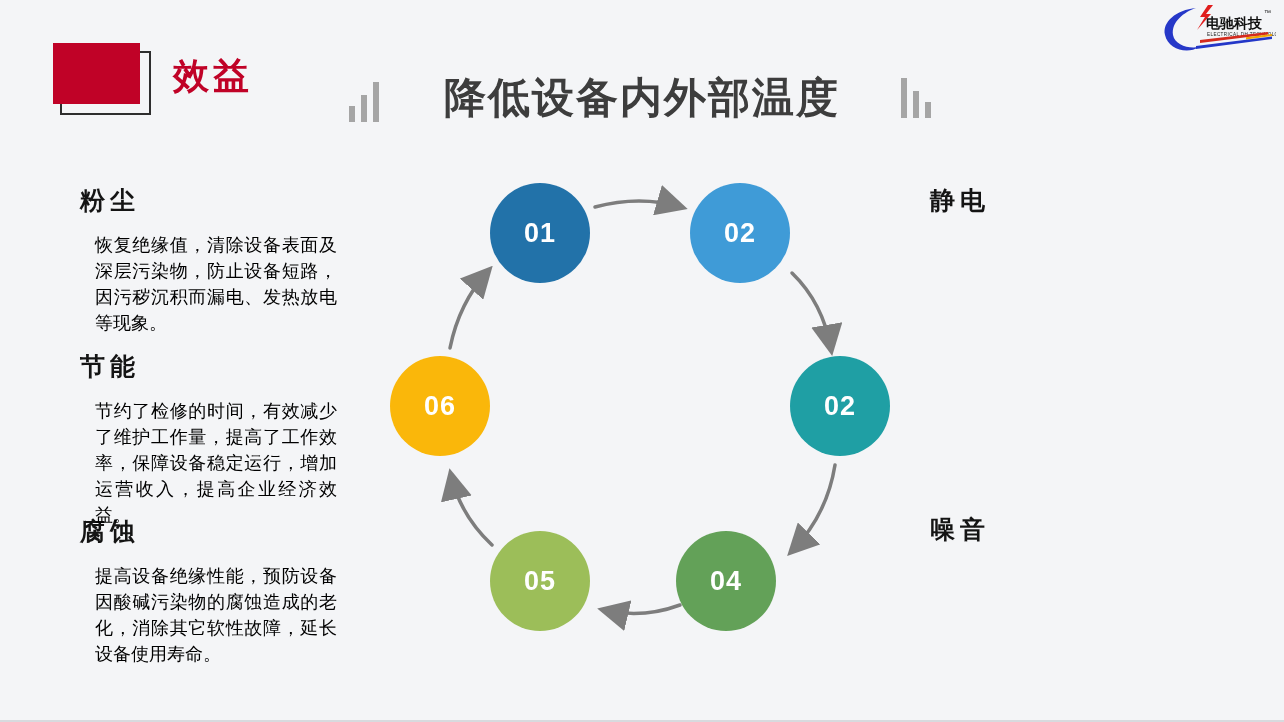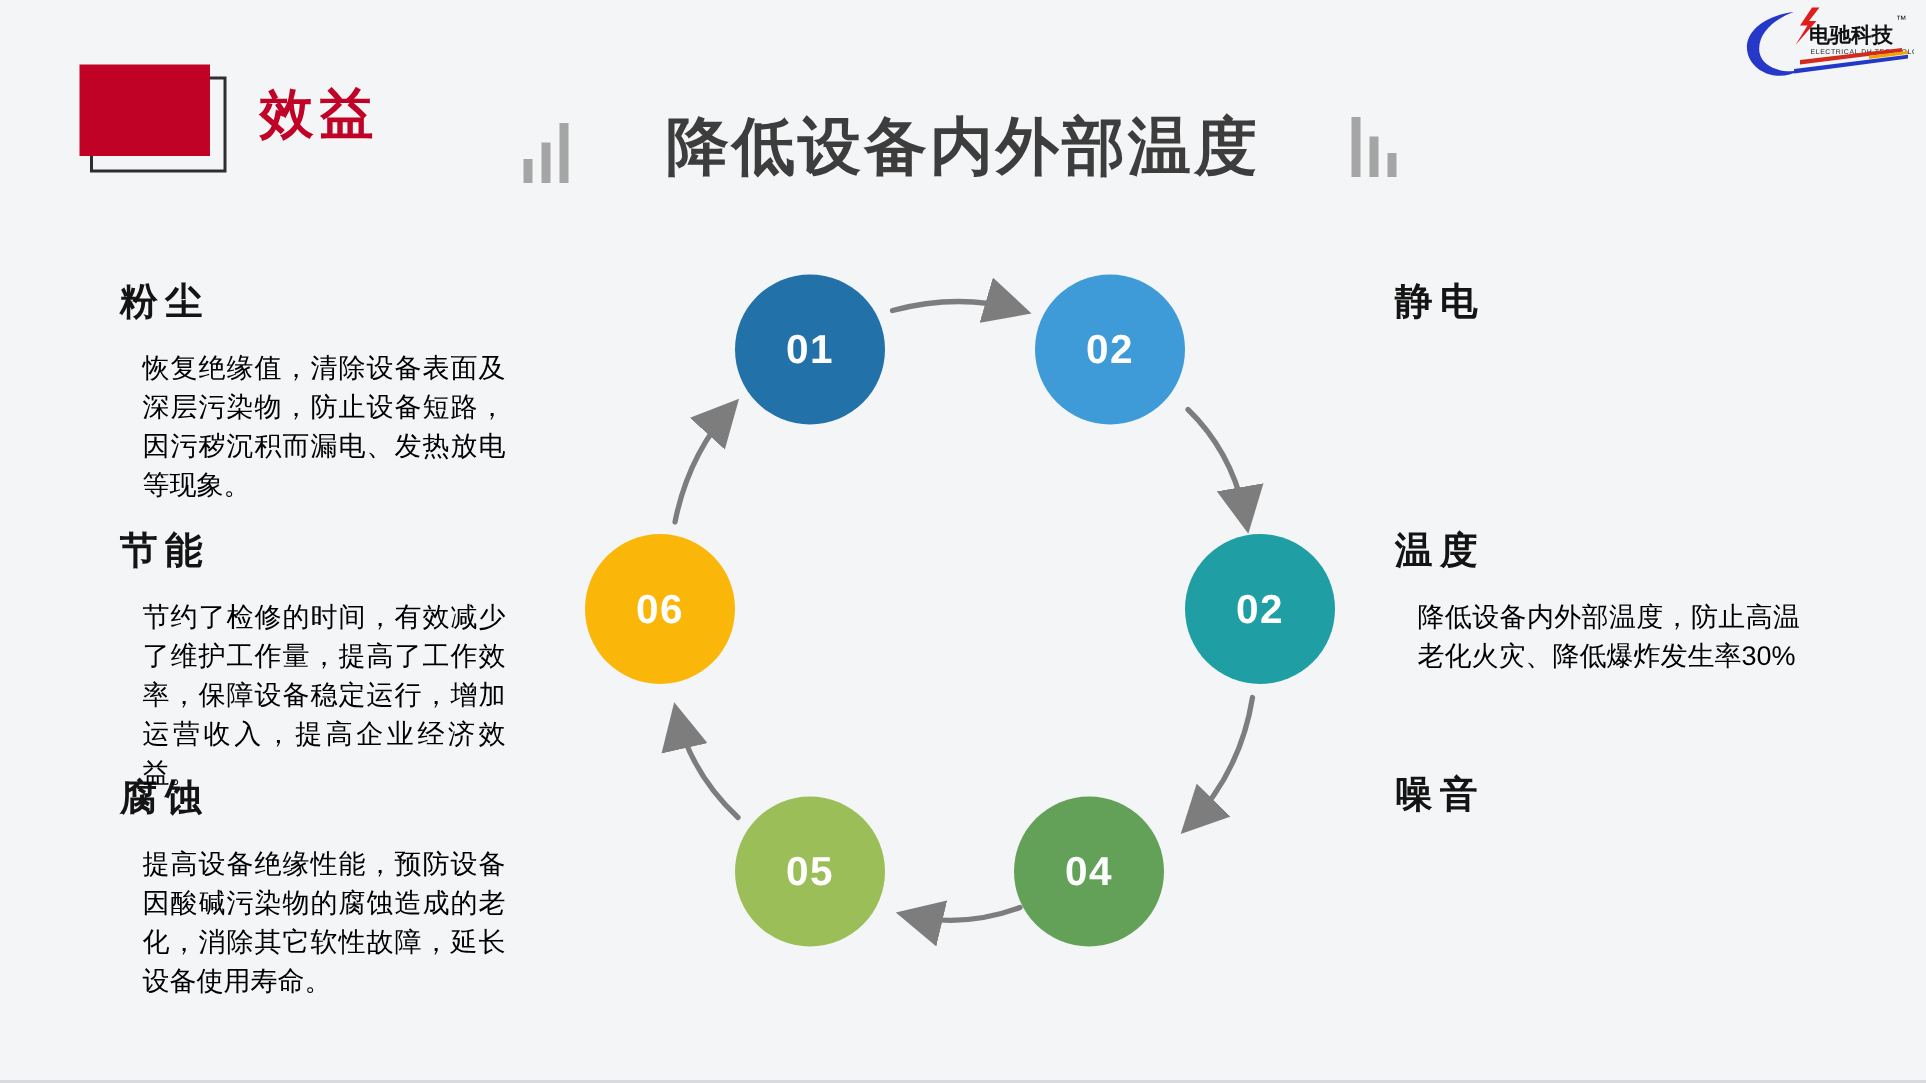--- a/index.html
+++ b/index.html
@@ -122,21 +122,17 @@
     <p>提高设备绝缘性能，预防设备因酸碱污染物的腐蚀造成的老化，消除其它软性故障，延长设备使用寿命。</p>
   </div>
   <div class="block block-left bl2">
     <h3>节能</h3>
     <p>节约了检修的时间，有效减少了维护工作量，提高了工作效率，保障设备稳定运行，增加运营收入，提高企业经济效益。</p>
   </div>
 
   <div class="block block-right br1">
     <h3>静电</h3>
   </div>
-  <div class="block block-right br2">
-    <h3>温度</h3>
-    <p>降低设备内外部温度，防止高温老化火灾、降低爆炸发生率30%</p>
-  </div>
   <div class="block block-right br3">
     <h3>噪音</h3>
   </div>
 
 </div>
 
 </body></html>

